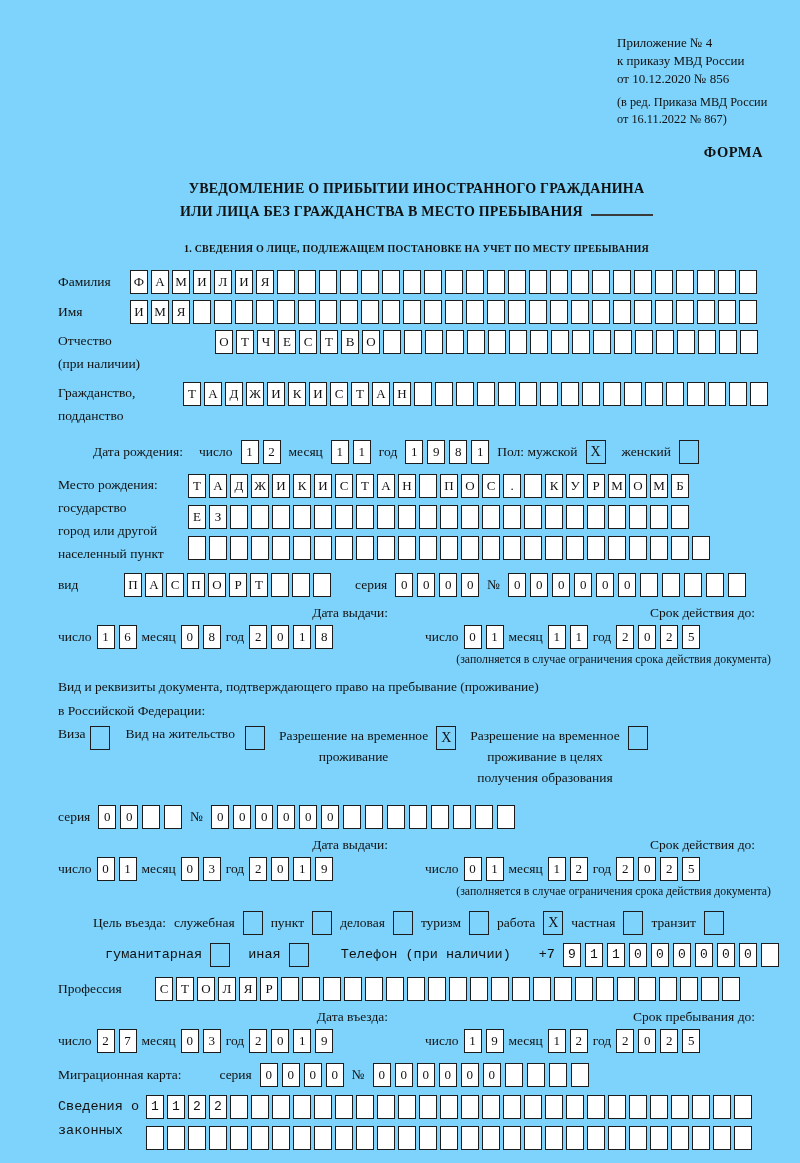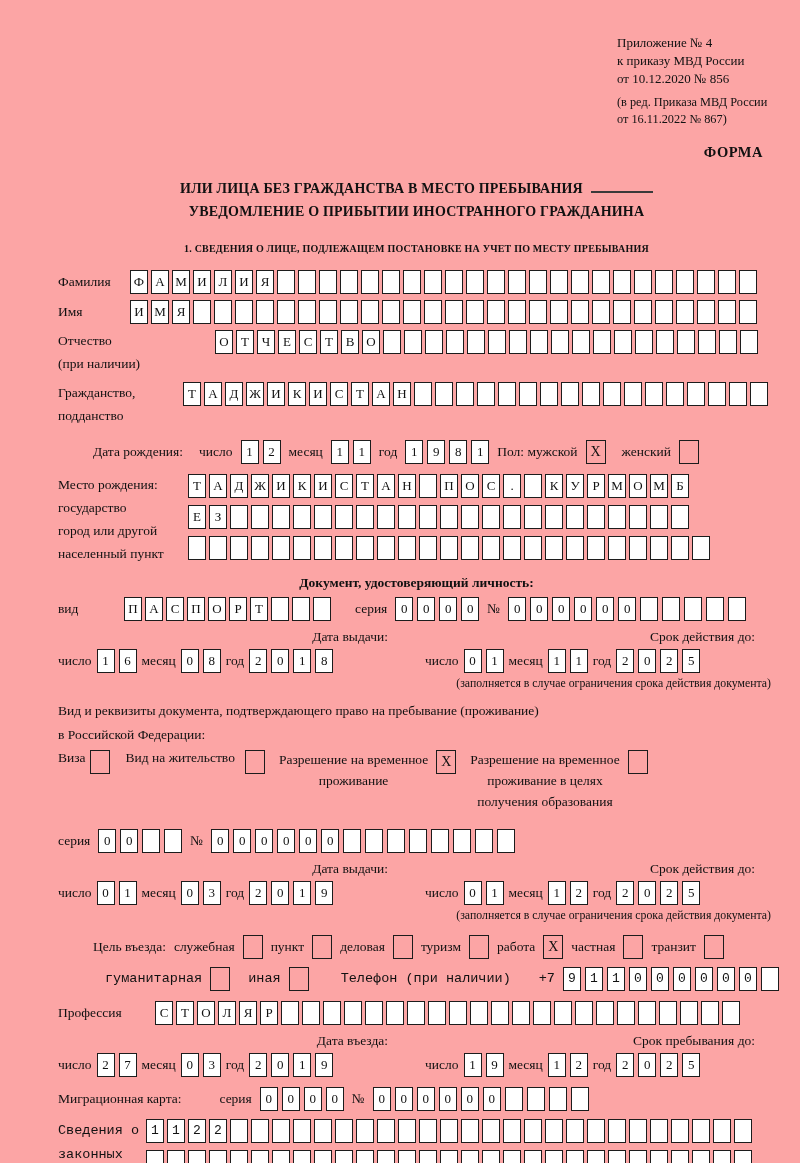--- a/index.html
+++ b/index.html
@@ -1,17 +1,17 @@
 <!DOCTYPE html>
 <html><head>
 <meta charset="utf-8">
 <style>
   html,body{margin:0;padding:0;background:#e8e8e8;}
   body{width:800px;font-family:"Liberation Serif",serif;color:#111;}
-  .page{width:800px;height:1163px;background:#fca5a5;box-sizing:border-box;
+  .page{width:800px;height:1163px;background:#7dd3fc;box-sizing:border-box;
         padding:34px 25px 0 58px;overflow:hidden;}
   .header-note{margin-left:559px;width:190px;font-size:13px;line-height:1.4;}
   .header-note .sub{font-size:12.3px;margin-top:5px;line-height:1.4;}
   .forma{text-align:right;margin:16px 12px 0 0;font-weight:bold;font-size:14.5px;letter-spacing:.5px;}
   .title{text-align:center;font-weight:bold;font-size:14px;margin-top:16px;line-height:1.65;letter-spacing:.2px;}
   .blank-line{display:inline-block;width:62px;border-bottom:2px solid #3a3a3a;margin-left:8px;}
   .section-title{text-align:center;font-weight:bold;font-size:10px;margin-top:20px;letter-spacing:.2px;}
   .label{font-size:13.5px;white-space:nowrap;}
   .row{display:flex;align-items:flex-start;}
   .row.inline{align-items:center;flex-wrap:nowrap;}
@@ -55,24 +55,24 @@
     <div>от 10.12.2020 № 856</div>
     <div class="sub">
       <div>(в ред. Приказа МВД России</div>
       <div>от 16.11.2022 № 867)</div>
     </div>
   </div>
 
   <div class="forma">ФОРМА</div>
 
   <div class="title">
+    <div>УВЕДОМЛЕНИЕ О ПРИБЫТИИ ИНОСТРАННОГО ГРАЖДАНИНА</div>
     <div>
       <span>ИЛИ ЛИЦА БЕЗ ГРАЖДАНСТВА В МЕСТО ПРЕБЫВАНИЯ</span><span class="blank-line"></span>
     </div>
-    <div>УВЕДОМЛЕНИЕ О ПРИБЫТИИ ИНОСТРАННОГО ГРАЖДАНИНА</div>
   </div>
 
   <div class="section-title">1. СВЕДЕНИЯ О ЛИЦЕ, ПОДЛЕЖАЩЕМ ПОСТАНОВКЕ НА УЧЕТ ПО МЕСТУ ПРЕБЫВАНИЯ</div>
 
   <div class="row inline mt16">
     <span class="label w72">Фамилия</span>
     <div class="cells">
         <span class="cell">Ф</span>
         <span class="cell">А</span>
         <span class="cell">М</span>
@@ -322,21 +322,20 @@
           <span class="cell"></span>
           <span class="cell"></span>
           <span class="cell"></span>
           <span class="cell"></span>
           <span class="cell"></span>
           <span class="cell"></span>
         </div>
     </div>
   </div>
 
-  <div class="doc-heading">Документ, удостоверяющий личность:</div>
 
   <div class="row inline mt6 gap8">
     <span class="label" style="width:58px;flex:0 0 58px;">вид</span>
     <div class="cells">
         <span class="cell">П</span>
         <span class="cell">А</span>
         <span class="cell">С</span>
         <span class="cell">П</span>
         <span class="cell">О</span>
         <span class="cell">Р</span>

